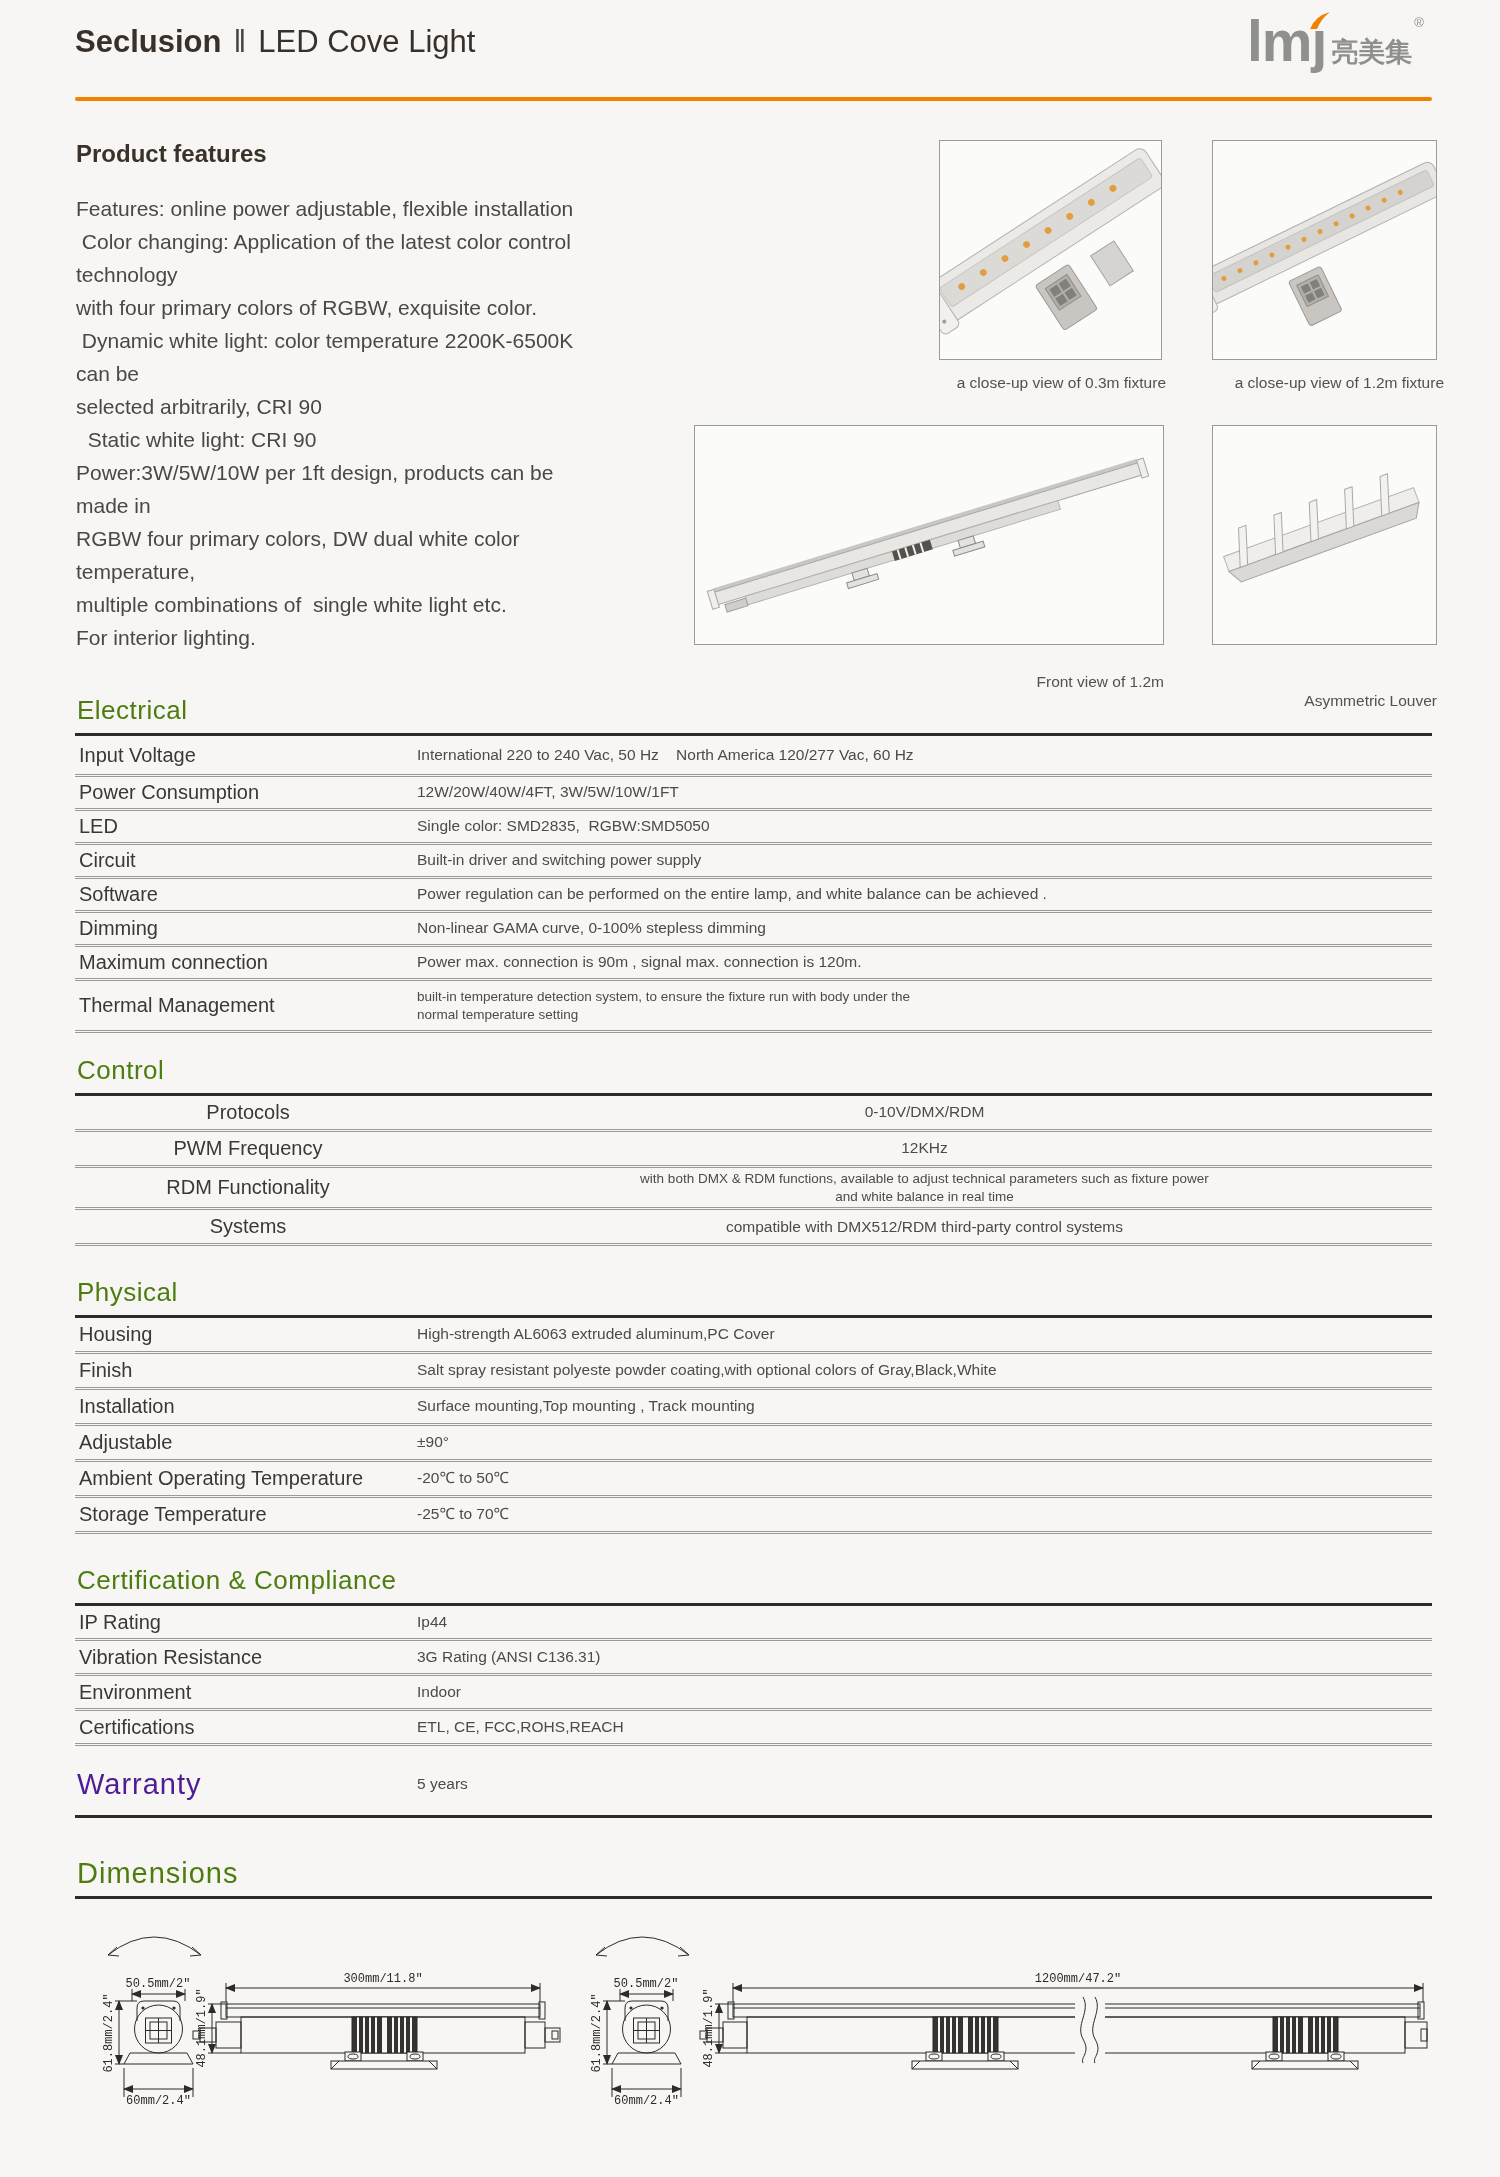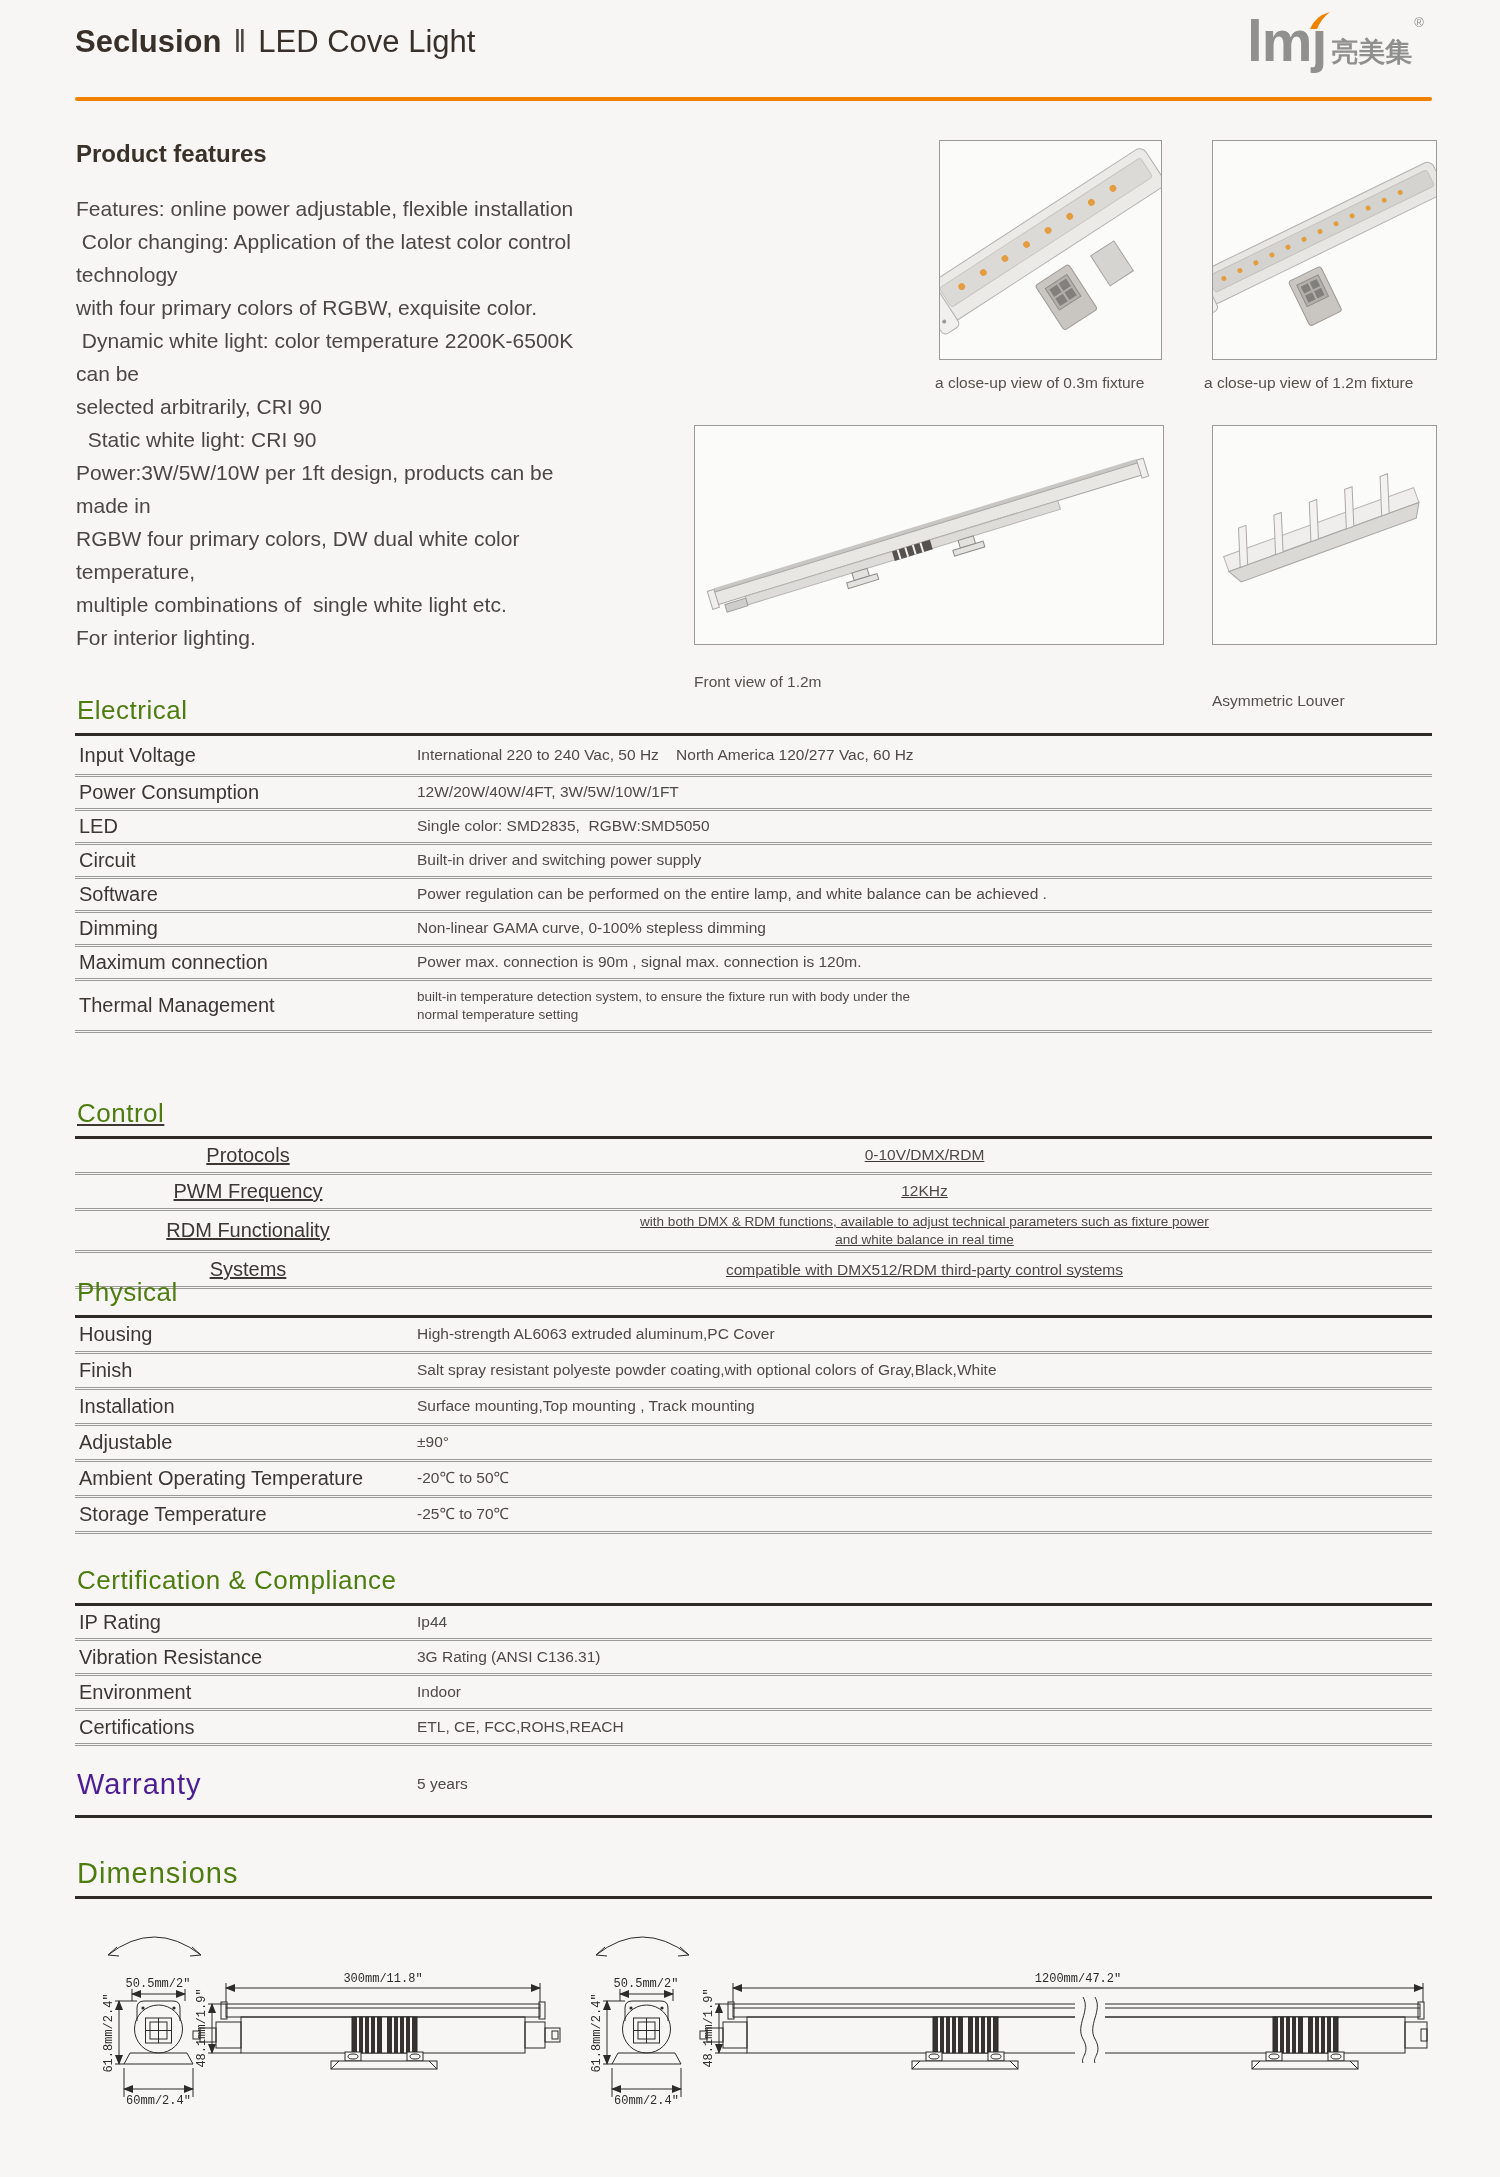--- a/index.html
+++ b/index.html
@@ -19,21 +19,21 @@
   .rule{position:absolute;left:75px;top:97px;width:1357px;height:4px;background:#f08200;border-radius:2px;}
 
   
   .features{position:absolute;left:76px;top:140px;width:500px;}
   .features h3{margin:0;font-size:24px;font-weight:600;color:#3a3128;}
   .feat-body{margin-top:24px;font-size:21px;line-height:33px;color:#4b4744;white-space:pre-wrap;}
 
   
   .pbox{position:absolute;border:1px solid #9c9a97;background:#fbfbfa;box-sizing:border-box;}
   .pbox svg{display:block;width:100%;height:100%;}
-  .cap{position:absolute;font-size:15.5px;color:#55504b;text-align:left;}
+  .cap{position:absolute;font-size:15.5px;color:#55504b;text-align:right;}
 
   
   .section{position:absolute;left:75px;width:1357px;}
   .sec-h{margin:0 0 8px 2px;font-size:26px;font-weight:400;color:#4d7c0f;letter-spacing:.5px;line-height:30px;}
   .tbl{border-top:3px solid #2e2a26;}
   .row{display:grid;grid-template-columns:342px 1fr;align-items:center;
        border-bottom:3px double #9c9a97;min-height:34px;padding:2px 0;box-sizing:border-box;}
   .lbl{font-size:20px;color:#3c3733;padding-left:4px;}
   .val{font-size:15.5px;color:#4e4a46;white-space:pre-wrap;line-height:1.3;}
   .row.small .val{font-size:13.5px;}
@@ -226,21 +226,21 @@
           <div class="val">Power max. connection is 90m , signal max. connection is 120m.</div>
         </div>
       <div class="row two small">
           <div class="lbl">Thermal Management</div>
           <div class="val">built-in temperature detection system, to ensure the fixture run with body under the
 normal temperature setting</div>
         </div>
     </div>
   </div>
 
-  <div class="section s-ctrl" style="top:1098px;text-decoration:underline;">
+  <div class="section s-ctrl" style="top:1055px;">
     <h2 class="sec-h">Control</h2>
     <div class="tbl">
       <div class="row">
           <div class="lbl">Protocols</div>
           <div class="val">0-10V/DMX/RDM</div>
         </div>
       <div class="row">
           <div class="lbl">PWM Frequency</div>
           <div class="val">12KHz</div>
         </div>

